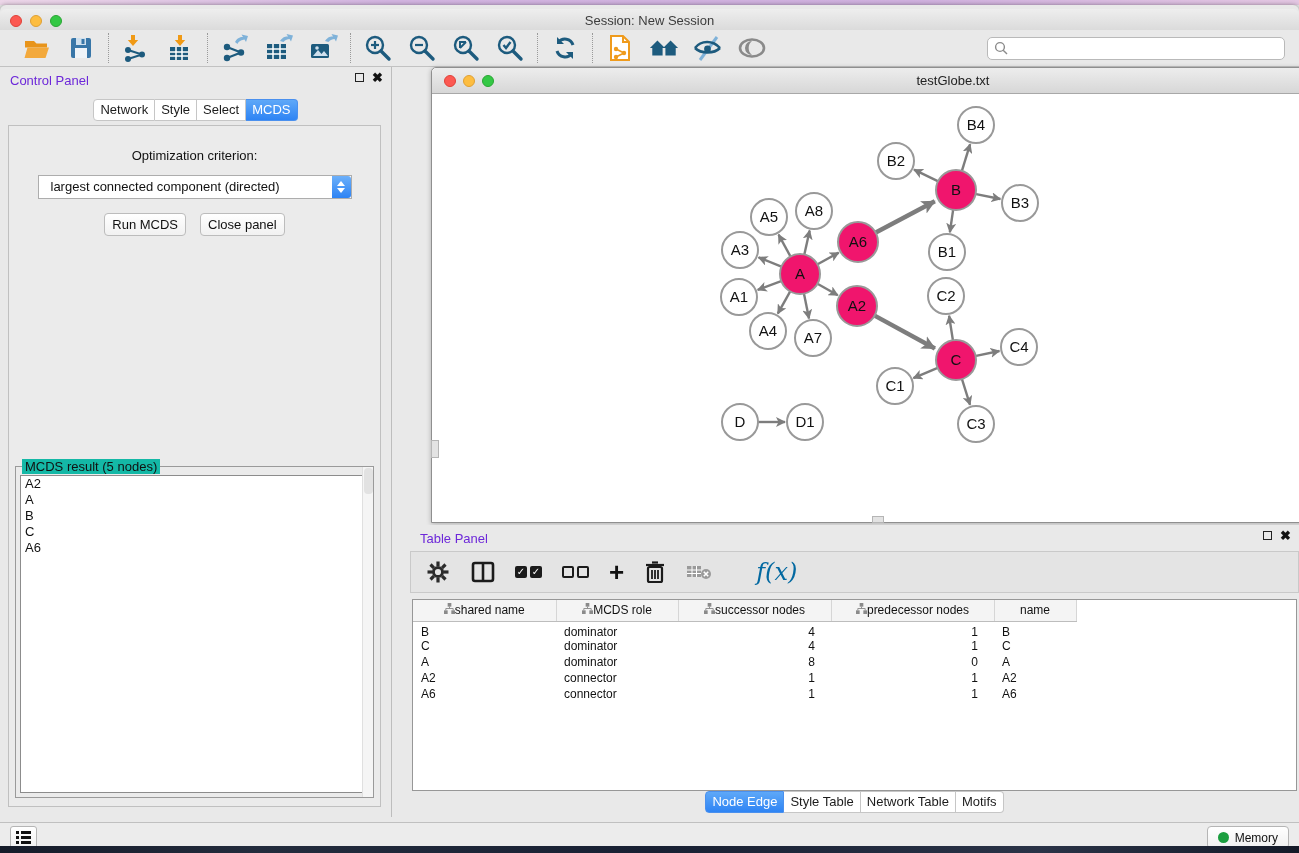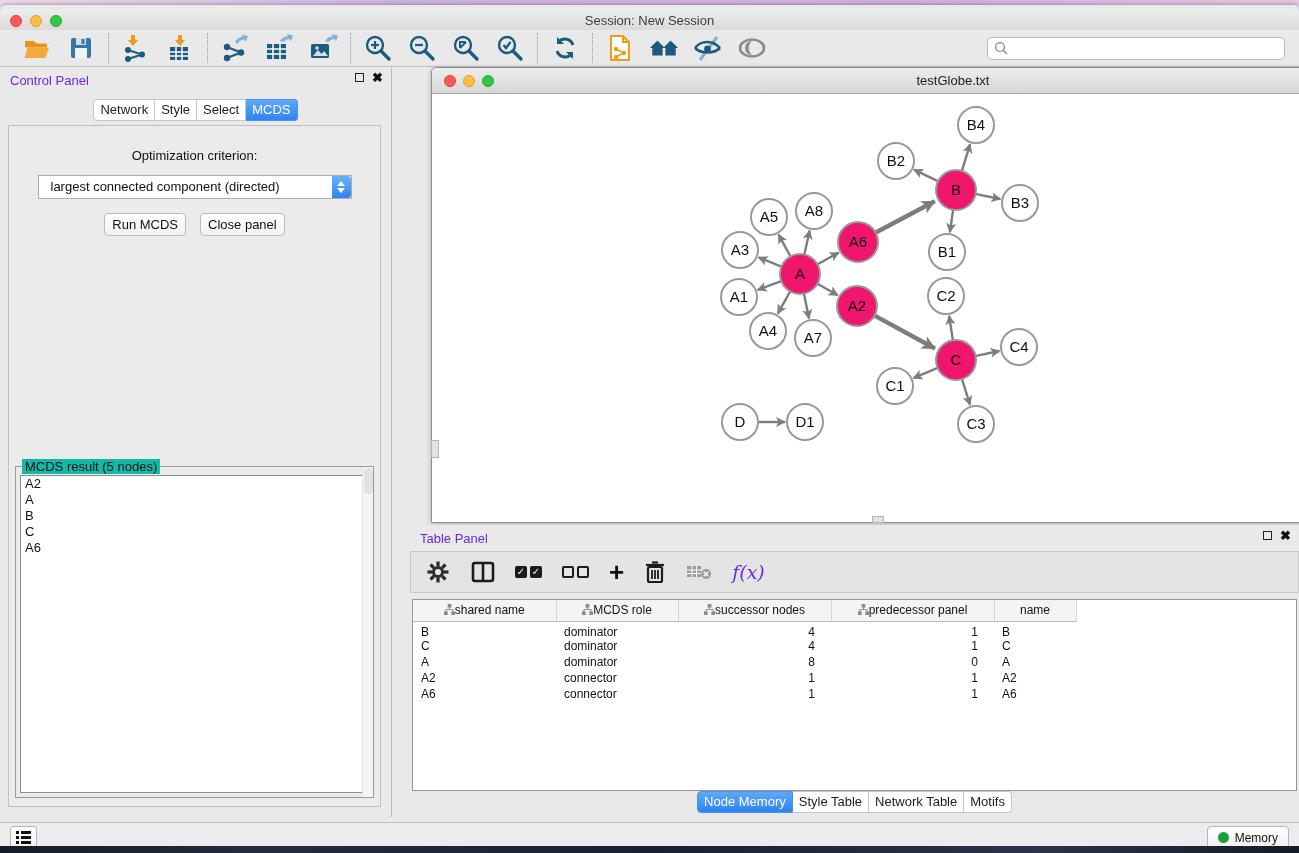--- a/index.html
+++ b/index.html
@@ -87,31 +87,31 @@
   
   .table-panel { position:absolute; left:410px; top:520px; width:889px; height:292px; background:#e9e9e9; }
   .tp-toolbar { position:absolute; left:0; top:26px; right:0; height:42px; background:#e4e4e4;
     border:1px solid #c9c9c9; display:flex; align-items:center; gap:20px; padding:0 14px; }
   .tp-icon { display:flex; align-items:center; justify-content:center; height:30px; cursor:default; }
   .chk-pair { display:flex; gap:3px; }
   .chk { width:12px; height:12px; border-radius:2px; display:flex; align-items:center; justify-content:center; }
   .chk.on { background:#1b1b1b; color:#fff; font-size:10px; line-height:10px; }
   .chk.off { border:2px solid #1b1b1b; background:transparent; }
   .plus-glyph { font-size:26px; font-weight:bold; color:#111; line-height:24px; }
-  .fx-glyph { font-family:"DejaVu Serif", serif; font-style:italic; font-size:19px; color:#6d28d9; }
+  .fx-glyph { font-family:"DejaVu Serif", serif; font-style:italic; font-size:24px; color:#0369a1;margin-left:24px; }
 
   .table-wrap { position:absolute; left:2px; right:2px; top:74px; height:192px; background:#fff; border:1px solid #979797; overflow:hidden; }
   table.node-table { border-collapse:collapse; table-layout:fixed; width:100%; }
   .node-table th { background:#f4f4f4; border-right:1px solid #d6d6d6; border-bottom:1px solid #bdbdbd;
     font-size:12px; font-weight:normal; color:#111; height:21px; text-align:center; position:relative; }
   .node-table th.filler { background:#fff; border:none; }
   .node-table td { font-size:12px; color:#111; height:15.8px; padding:0 8px; white-space:nowrap; }
   .node-table td.num { text-align:right; padding-right:16px; }
   .node-table tr:first-child td { padding-top:3px; }
-  .th-inner { display:inline-flex; align-items:center; }
+  .th-inner { display:inline-flex; align-items:flex-start; }
 
   .tp-tabs { position:absolute; left:0; right:0; bottom:4px; text-align:center; }
 
   
   .status-bar { position:absolute; left:0; top:817px; width:1299px; height:29px; background:#ececec; border-top:1px solid #c0c0c0; }
   .list-btn { position:absolute; left:10px; top:3px; width:27px; height:23px; background:linear-gradient(#fff,#f0f0f0);
     border:1px solid #b5b5b5; border-radius:3px; display:flex; align-items:center; justify-content:center; }
   .memory-btn { position:absolute; right:10px; top:3px; height:23px; background:linear-gradient(#fff,#f0f0f0);
     border:1px solid #b5b5b5; border-radius:4px; display:flex; align-items:center; gap:6px; padding:0 10px; font-size:12px; color:#111; }
   .mem-dot { width:11px; height:11px; border-radius:50%; background:#1b9e3f; }
@@ -600,21 +600,21 @@
                     </svg>
                     <span>successor nodes</span>
                   </span></th>
                 <th><span class="th-inner">
                     <svg width="11" height="11" viewBox="0 0 12 12">
                       <rect x="4" y="0" width="4" height="4" fill="#8a8a8a"></rect>
                       <rect x="0" y="8" width="4" height="4" fill="#8a8a8a"></rect>
                       <rect x="8" y="8" width="4" height="4" fill="#8a8a8a"></rect>
                       <path d="M6 4v2M2 8V6h8v2" stroke="#8a8a8a" fill="none"></path>
                     </svg>
-                    <span>predecessor panel</span>
+                    <span>predecessor nodes</span>
                   </span></th>
                 <th><span class="th-inner">
                     <span>name</span>
                   </span></th>
                 <th class="filler"></th>
               </tr>
             </thead>
           <tbody id="node-table-body">
               <tr>
                 <td>B</td>
@@ -654,21 +654,21 @@
                 <td class="num">1</td>
                 <td class="num">1</td>
                 <td>A6</td>
                 <td></td>
               </tr>
             </tbody>
         </table>
       </div>
       <div class="tp-tabs">
         <span class="seg" id="table-tabs">
-            <button class="seg-btn active">Node Memory</button>
+            <button class="seg-btn active">Node Edge</button>
             <button class="seg-btn">Style Table</button>
             <button class="seg-btn">Network Table</button>
             <button class="seg-btn">Motifs</button>
           </span>
       </div>
     </div>
 
     <div class="status-bar">
       <span class="list-btn">
         <span class="list-icon-lines">

